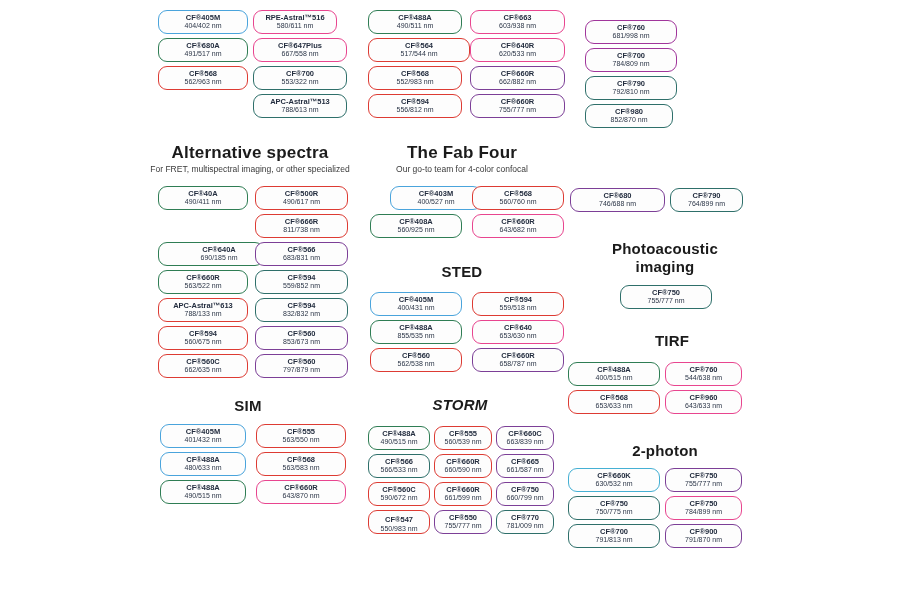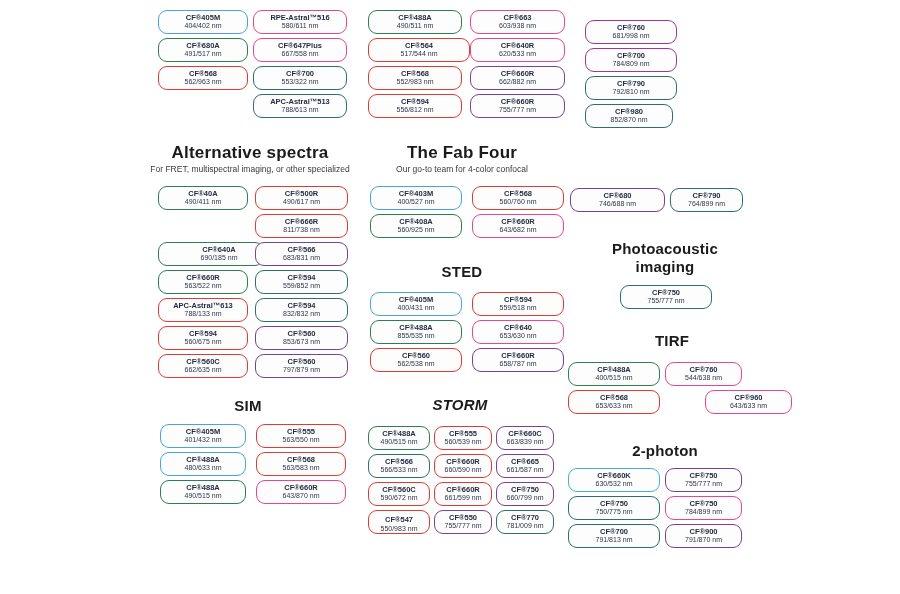--- a/index.html
+++ b/index.html
@@ -65,21 +65,21 @@
       <div class="dye-value">404/402 nm</div>
     </div>
     <div class="dye-box" style="left: 158px; top: 38px; width: 90px; border-color: rgb(47, 125, 84);">
       <div class="dye-name">CF®680A</div>
       <div class="dye-value">491/517 nm</div>
     </div>
     <div class="dye-box" style="left: 158px; top: 66px; width: 90px; border-color: rgb(221, 59, 51);">
       <div class="dye-name">CF®568</div>
       <div class="dye-value">562/963 nm</div>
     </div>
-    <div class="dye-box" style="left: 253px; top: 10px; width: 94px; border-color: rgb(232, 69, 143);">
+    <div class="dye-box" style="left: 253px; top: 10px; width: 84px; border-color: rgb(232, 69, 143);">
       <div class="dye-name">RPE-Astral™516</div>
       <div class="dye-value">580/611 nm</div>
     </div>
     <div class="dye-box" style="left: 253px; top: 38px; width: 94px; border-color: rgb(232, 69, 143);">
       <div class="dye-name">CF®647Plus</div>
       <div class="dye-value">667/558 nm</div>
     </div>
     <div class="dye-box" style="left: 253px; top: 66px; width: 94px; border-color: rgb(46, 111, 106);">
       <div class="dye-name">CF®700</div>
       <div class="dye-value">553/322 nm</div>
@@ -185,21 +185,21 @@
     <div class="dye-box" style="left: 255px; top: 326px; width: 93px; border-color: rgb(124, 63, 151);">
       <div class="dye-name">CF®560</div>
       <div class="dye-value">853/673 nm</div>
     </div>
     <div class="dye-box" style="left: 255px; top: 354px; width: 93px; border-color: rgb(124, 63, 151);">
       <div class="dye-name">CF®560</div>
       <div class="dye-value">797/879 nm</div>
     </div>
     <div class="section-title big" style="left: 462px; top: 143px;">The Fab Four</div>
     <div class="section-subtitle" style="left: 462px; top: 164px;">Our go-to team for 4-color confocal</div>
-    <div class="dye-box" style="left: 370px; top: 186px; width: 92px; border-color: rgb(74, 164, 220);">
+    <div class="dye-box" style="left: 390px; top: 186px; width: 92px; border-color: rgb(74, 164, 220);">
       <div class="dye-name">CF®403M</div>
       <div class="dye-value">400/527 nm</div>
     </div>
     <div class="dye-box" style="left: 370px; top: 214px; width: 92px; border-color: rgb(47, 125, 84);">
       <div class="dye-name">CF®408A</div>
       <div class="dye-value">560/925 nm</div>
     </div>
     <div class="dye-box" style="left: 472px; top: 186px; width: 92px; border-color: rgb(221, 59, 51);">
       <div class="dye-name">CF®568</div>
       <div class="dye-value">560/760 nm</div>
@@ -253,21 +253,21 @@
       <div class="dye-value">400/515 nm</div>
     </div>
     <div class="dye-box" style="left: 568px; top: 390px; width: 92px; border-color: rgb(221, 59, 51);">
       <div class="dye-name">CF®568</div>
       <div class="dye-value">653/633 nm</div>
     </div>
     <div class="dye-box" style="left: 665px; top: 362px; width: 77px; border-color: rgb(232, 69, 143);">
       <div class="dye-name">CF®760</div>
       <div class="dye-value">544/638 nm</div>
     </div>
-    <div class="dye-box" style="left: 705px; top: 390px; width: 87px; border-color: rgb(232, 69, 143);">
+    <div class="dye-box" style="left: 665px; top: 390px; width: 77px; border-color: rgb(232, 69, 143);">
       <div class="dye-name">CF®960</div>
       <div class="dye-value">643/633 nm</div>
     </div>
     <div class="section-title" style="left: 248px; top: 397px;">SIM</div>
     <div class="dye-box" style="left: 160px; top: 424px; width: 86px; border-color: rgb(74, 164, 220);">
       <div class="dye-name">CF®405M</div>
       <div class="dye-value">401/432 nm</div>
     </div>
     <div class="dye-box" style="left: 160px; top: 452px; width: 86px; border-color: rgb(74, 164, 220);">
       <div class="dye-name">CF®488A</div>

